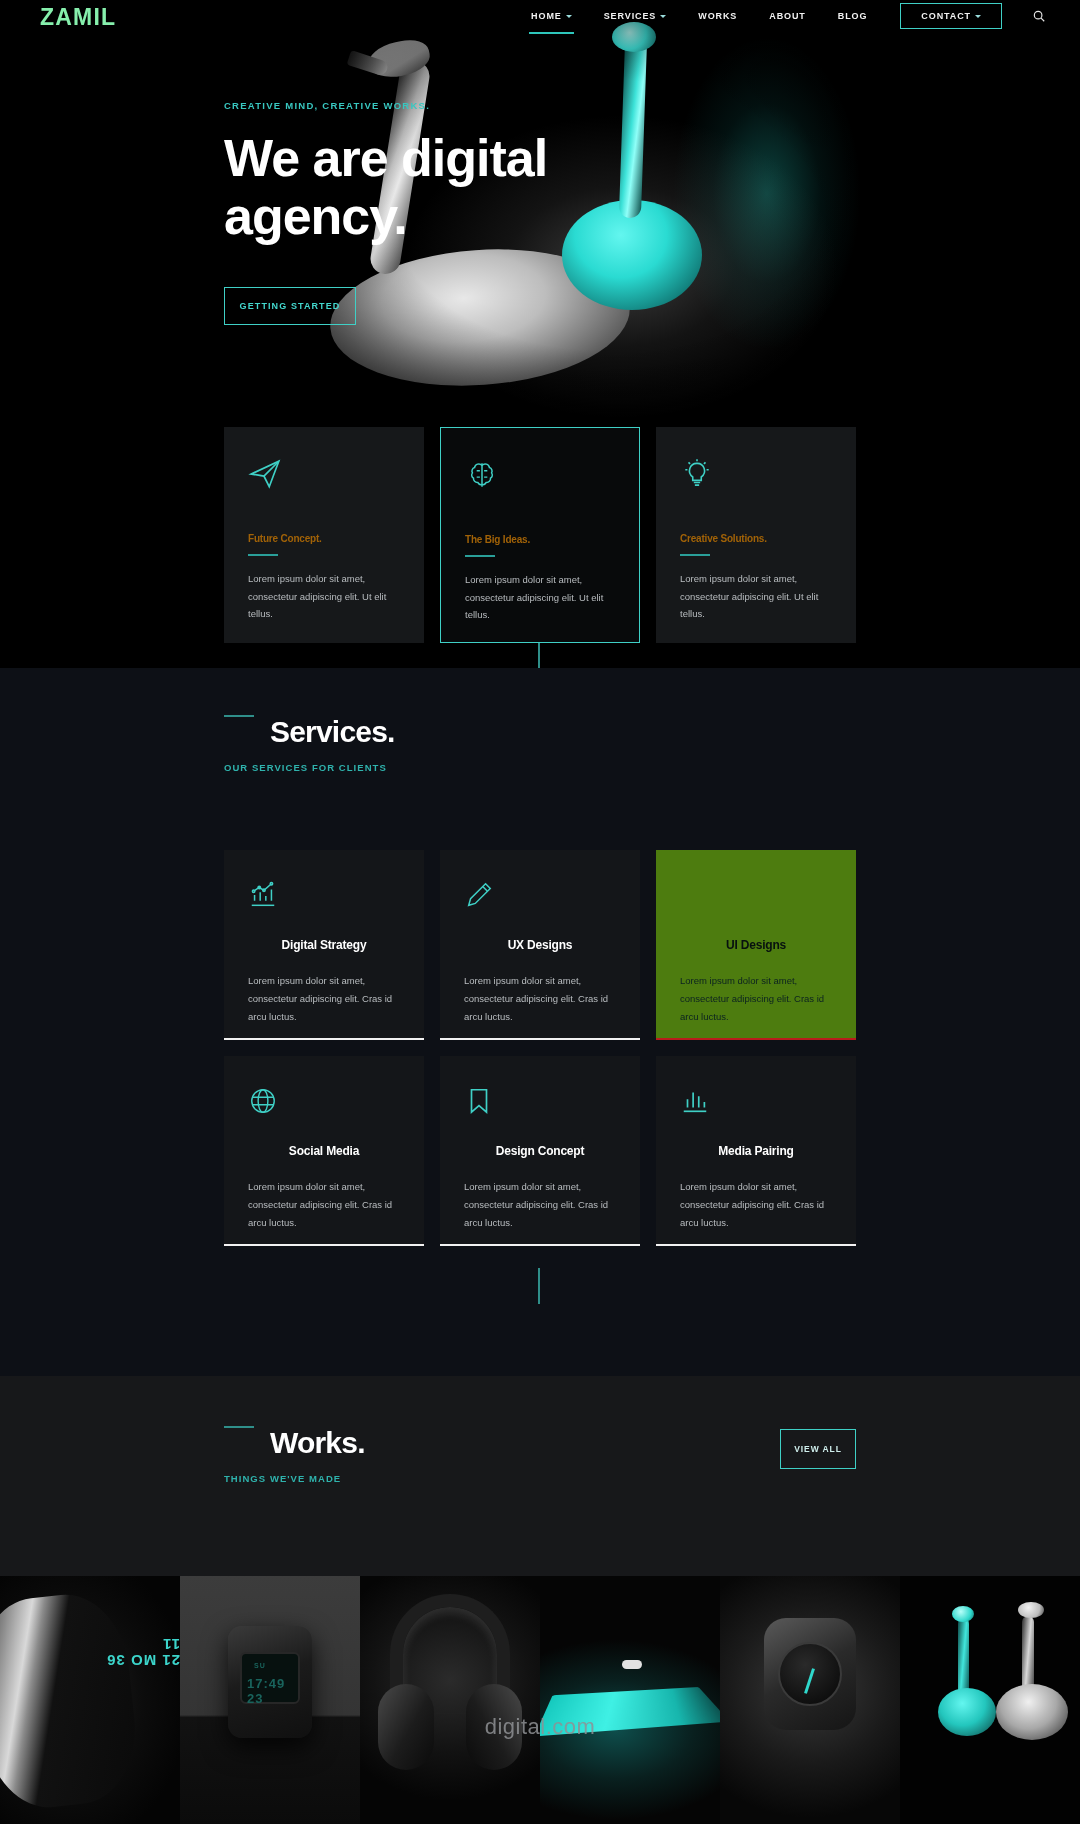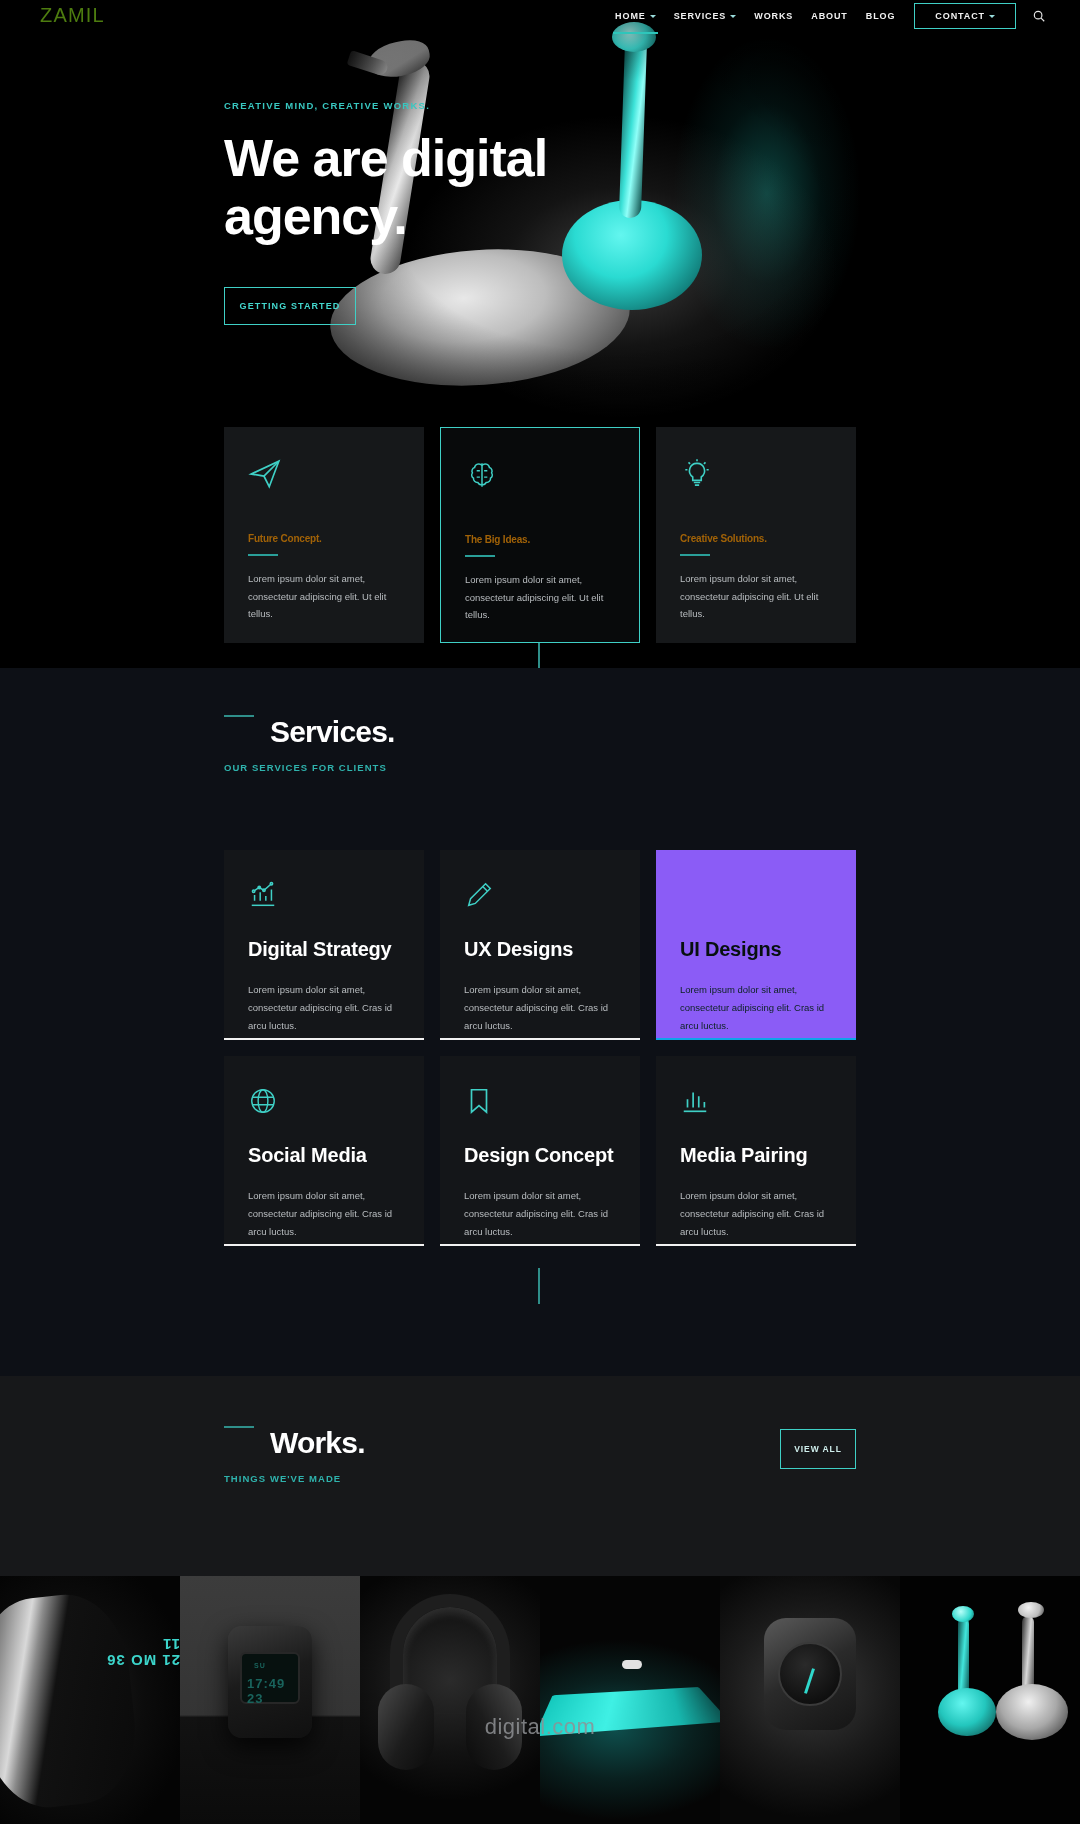--- a/index.html
+++ b/index.html
@@ -63,24 +63,24 @@
     position:absolute;left:0;top:0;width:1080px;height:430px;
     background:radial-gradient(ellipse 470px 300px at 56% 50%, rgba(0,0,0,0) 45%, rgba(0,0,0,0.55) 76%, #000 100%);
   }
 
   
   .topbar{
     position:absolute;left:0;top:0;width:1080px;height:32px;z-index:6;
     display:flex;align-items:center;
   }
   .brand{
-    position:absolute;left:40px;top:4px;font-size:20px;font-weight:400;letter-spacing:1.2px;color:#4d7c0f;
+    position:absolute;left:40px;top:4px;font-size:23px;font-weight:700;letter-spacing:1.2px;color:#86efac;
   }
   .nav{
-    position:absolute;right:34px;top:0;height:32px;display:flex;align-items:center;gap:0px;
+    position:absolute;right:34px;top:0;height:32px;display:flex;align-items:center;gap:14px;
   }
   .nav-item{
     position:relative;font-size:9px;font-weight:700;letter-spacing:.9px;color:#f2f2f2;
     padding:6px 9px;display:flex;align-items:center;gap:4px;text-transform:uppercase;white-space:nowrap;
   }
   .nav-item.active::after{
     content:"";position:absolute;left:7px;right:7px;bottom:-7px;height:2px;background:#2ec6bb;
   }
   .caret{width:0;height:0;border-left:3px solid transparent;border-right:3px solid transparent;border-top:3.5px solid #9adedd;display:inline-block;}
   .nav-item.boxed{border:1px solid #3fd0c6;padding:7px 20px;margin-left:10px;}
@@ -125,23 +125,23 @@
   .sec-title h2{font-size:30px;font-weight:800;letter-spacing:-.8px;color:#fff;}
   .sec-sub{margin-top:13px;font-size:9.5px;font-weight:700;letter-spacing:1.05px;color:#2fb3ad;text-transform:uppercase;}
   .sgrid{
     position:absolute;left:224px;top:182px;width:632px;display:flex;flex-wrap:wrap;gap:16px;
   }
   .scard{
     width:200px;height:190px;background:#141619;padding:30px 24px 0 24px;position:relative;
     border-bottom:2px solid #f2f2f2;
   }
   .scard .ico{height:30px;color:#3fd0c6;display:block;}
-  .scard h3{margin-top:28px;font-size:20px;font-weight:800;color:#fff;letter-spacing:-.2px;}
+  .scard h3{margin-top:28px;font-size:12px;font-weight:800;color:#fff;letter-spacing:-.2px;text-align:center;}
   .scard p{margin-top:20px;font-size:9.5px;line-height:1.9;color:#b9bdc0;}
-  .scard.accent{background:#8b5cf6;border-bottom:2px solid #0ea5e9;}
+  .scard.accent{background:#4d7c0f;border-bottom:2px solid #b91c1c;}
   .scard.accent h3{color:#07100f;}
   .scard.accent p{color:#0b2220;}
   .scard.accent .ico{color:#07100f;}
   .connector2{
     position:absolute;left:538px;top:600px;width:1.5px;height:36px;background:#2f8f8a;
   }
 
   
   .works{position:relative;width:1080px;height:448px;background:#17181a;}
   .works .sec-head{top:50px;}

